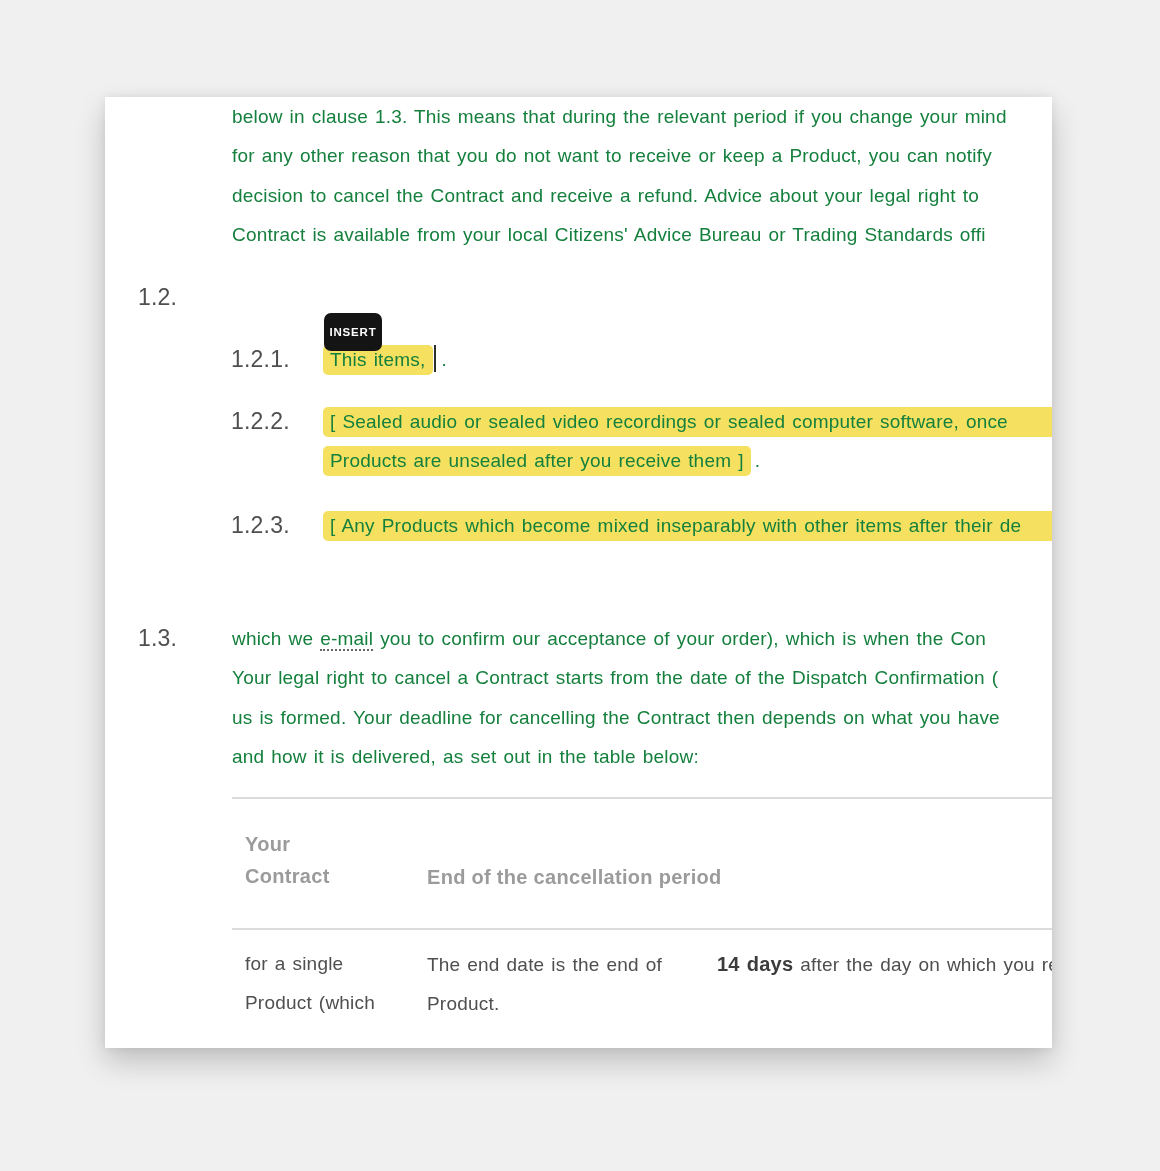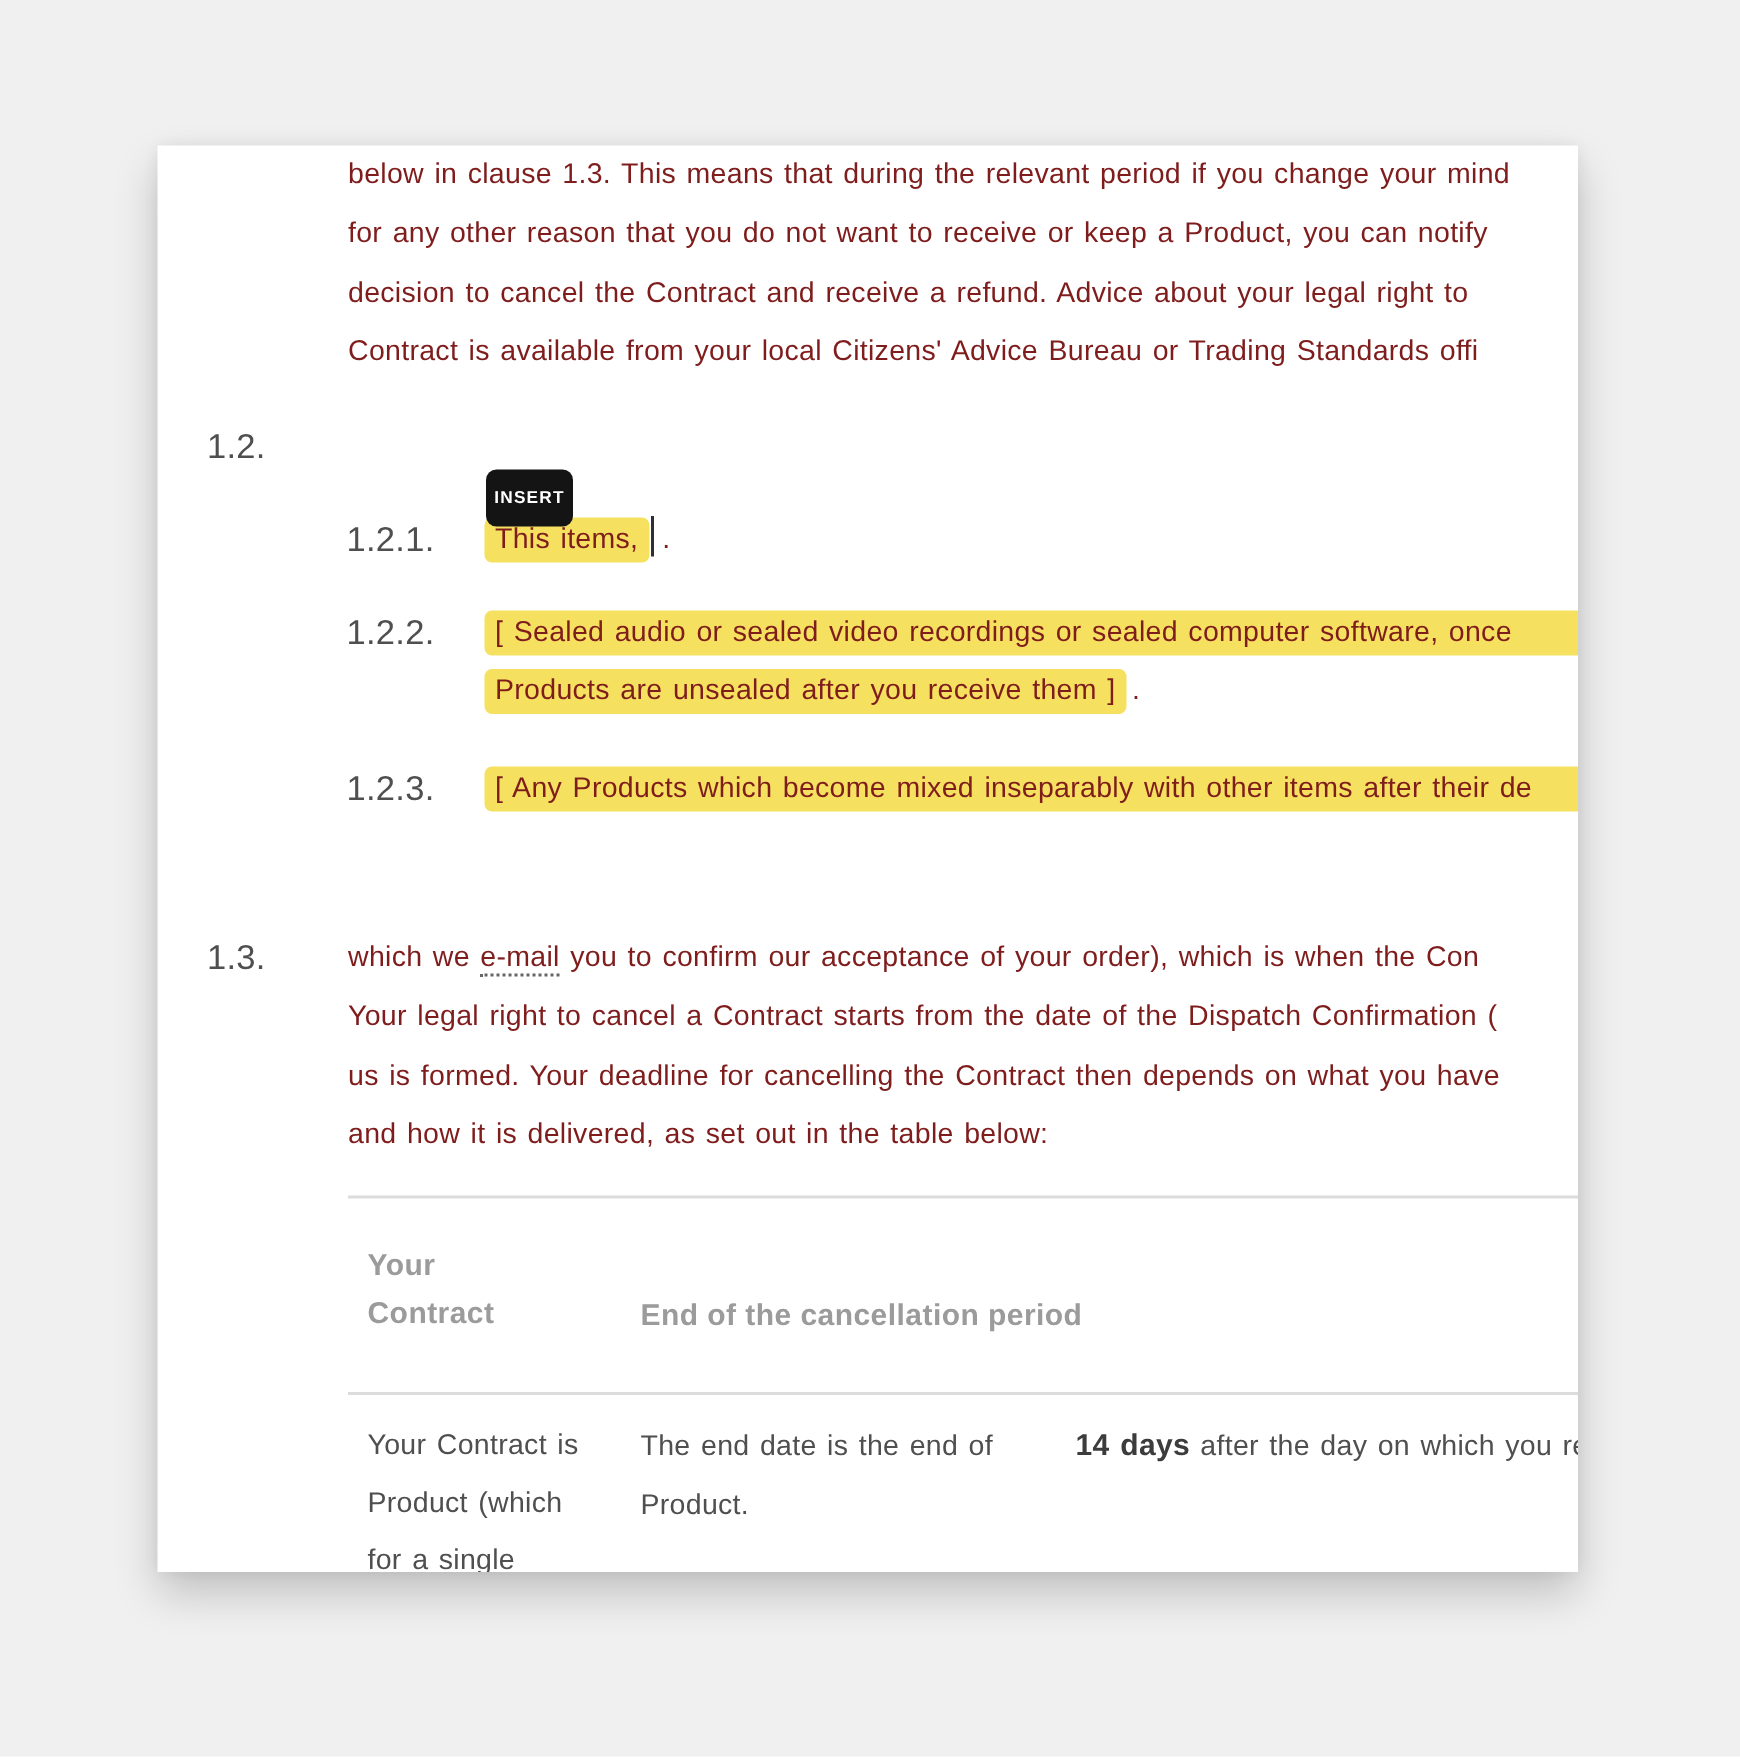--- a/index.html
+++ b/index.html
@@ -8,21 +8,21 @@
     background:#f0f0f0;
     font-family:"Liberation Sans",sans-serif;
   }
   .page{
     position:absolute;left:105px;top:97px;width:947px;height:951px;
     background:#ffffff;overflow:hidden;
     box-shadow:0 14px 28px rgba(0,0,0,0.20), 0 0 10px rgba(0,0,0,0.07);
   }
   .abs{position:absolute;}
   .body-text{
-    font-size:19px;color:#7f1d1d;letter-spacing:0.2px;word-spacing:1.5px;
+    font-size:19px;color:#15803d;letter-spacing:0.2px;word-spacing:1.5px;
     line-height:39.4px;white-space:nowrap;
   }
   .num{font-size:23px;color:#4f4f4f;letter-spacing:0.2px;line-height:39.4px;white-space:nowrap;}
   .hl{
     background:#f5e15f;padding:4px 7px 5px 7px;border-radius:5px;
   }
   .hl-clip{
     padding-right:160px;border-top-right-radius:0;border-bottom-right-radius:0;
   }
   .after-dot{margin-left:4px;}
@@ -100,22 +100,21 @@
 
   <div class="abs thead-text" style="left:140px;top:731px;">
     <div>Your</div>
     <div>Contract</div>
   </div>
   <div class="abs thead-text" style="left:322px;top:764px;">End of the cancellation period</div>
 
   <div class="rule" style="top:831px;"></div>
 
   <div class="abs trow-text" style="left:140px;top:848px;">
-    <div>Your Contract is</div>
+    <div>for a single</div>
     <div>Product (which</div>
-    <div>for a single</div>
   </div>
   <div class="abs trow-text" style="left:322px;top:848px;">
     <div><span>The end date is the end of </span><span class="bold-days">14 days</span><span> after the day on which you re</span></div>
     <div>Product.</div>
   </div>
 
 </div>
 
 </body></html>

